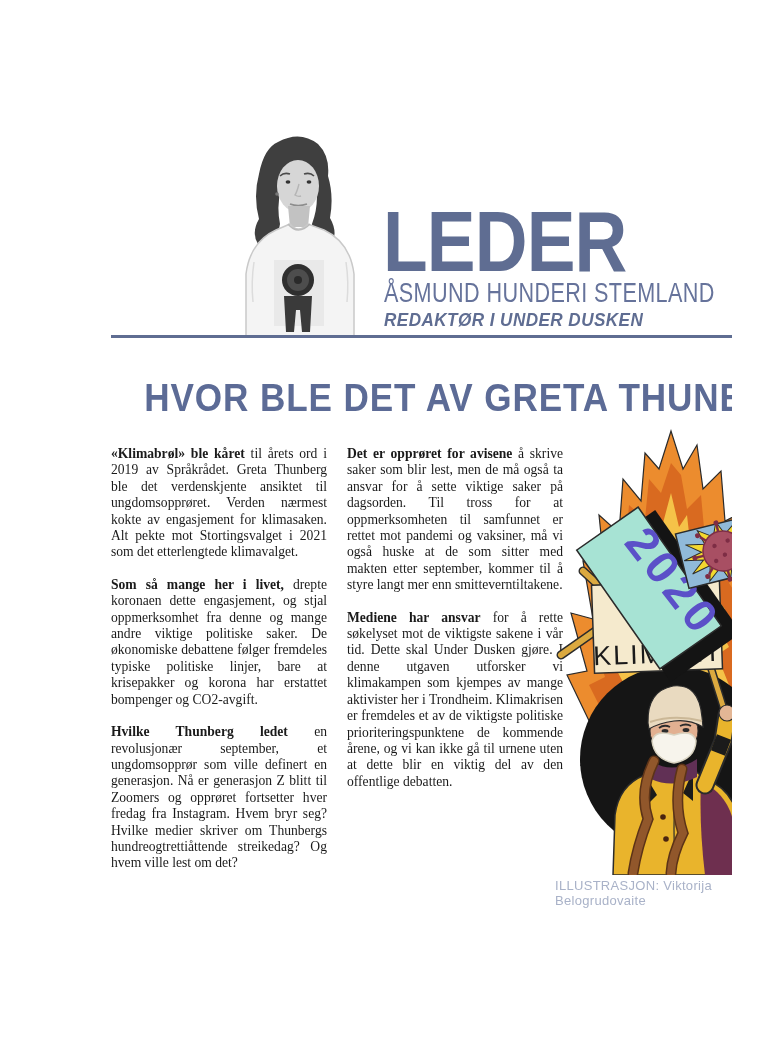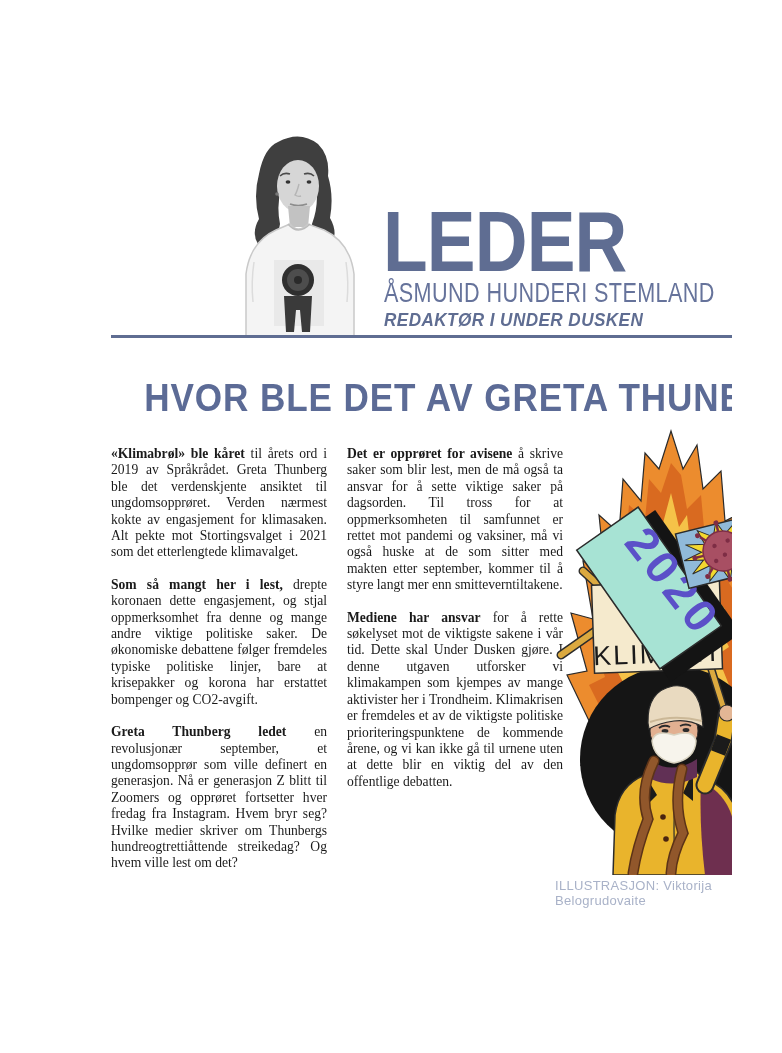--- a/index.html
+++ b/index.html
@@ -96,22 +96,22 @@
   <div class="masthead-title">LEDER</div>
   <div class="masthead-author">ÅSMUND HUNDERI STEMLAND</div>
   <div class="masthead-role">REDAKTØR I UNDER DUSKEN</div>
   <div class="rule"></div>
 
   <h1 class="headline">HVOR BLE DET AV GRETA THUNBERG?</h1>
 
   <div class="columns">
     <div class="col">
       <p><span class="lead">«Klimabrøl» ble kåret</span><span> til årets ord i 2019 av Språkrådet. Greta Thunberg ble det verdenskjente ansiktet til ungdomsopprøret. Verden nærmest kokte av engasjement for klimasaken. Alt pekte mot Stortingsvalget i 2021 som det etterlengtede klimavalget.</span></p>
-      <p><span class="lead">Som så mangt her i lest,</span><span> drepte koronaen dette engasjement, og stjal oppmerksomhet fra denne og mange andre viktige politiske saker. De økonomiske debattene følger fremdeles typiske politiske linjer, bare at krisepakker og korona har erstattet bompenger og CO2-avgift.</span></p>
-      <p><span class="lead">Greta Thunberg ledet</span><span> en revolusjonær september, et ungdomsopprør som ville definert en generasjon. Nå er generasjon Z blitt til Zoomers og opprøret fortsetter hver fredag fra Instagram. Hvem bryr seg? Hvilke medier skriver om Thunbergs hundreogtrettiåttende streikedag? Og hvem ville lest om det?</span></p>
+      <p><span class="lead">Som så mange her i livet,</span><span> drepte koronaen dette engasjement, og stjal oppmerksomhet fra denne og mange andre viktige politiske saker. De økonomiske debattene følger fremdeles typiske politiske linjer, bare at krisepakker og korona har erstattet bompenger og CO2-avgift.</span></p>
+      <p><span class="lead">Hvilke Thunberg ledet</span><span> en revolusjonær september, et ungdomsopprør som ville definert en generasjon. Nå er generasjon Z blitt til Zoomers og opprøret fortsetter hver fredag fra Instagram. Hvem bryr seg? Hvilke medier skriver om Thunbergs hundreogtrettiåttende streikedag? Og hvem ville lest om det?</span></p>
     </div>
     <div class="col">
       <p><span class="lead">Det er opprøret for avisene</span><span> å skrive saker som blir lest, men de må også ta ansvar for å sette viktige saker på dagsorden. Til tross for at oppmerksomheten til samfunnet er rettet mot pandemi og vaksiner, må vi også huske at de som sitter med makten etter september, kommer til å styre langt mer enn smitteverntiltakene.</span></p>
       <p><span class="lead">Mediene har ansvar</span><span> for å rette søkelyset mot de viktigste sakene i vår tid. Dette skal Under Dusken gjøre. I denne utgaven utforsker vi klimakampen som kjempes av mange aktivister her i Trondheim. Klimakrisen er fremdeles et av de viktigste politiske prioriteringspunktene de kommende årene, og vi kan ikke gå til urnene uten at dette blir en viktig del av den offentlige debatten.</span></p>
     </div>
   </div>
 
   <svg class="illustration" viewBox="0 0 232 452" aria-hidden="true">
 
     <path fill="#ec8c2e" stroke="#2a2a2a" stroke-width="1.2" d="M118,8 L106,46 L92,30 L88,78 L70,56 L66,110 L46,92 L52,150 L30,138 L40,196 L18,190 L34,248 L14,252 L40,306 L28,342 L64,330 L76,352 L96,344 L120,352 L150,346 L168,354 L182,332 L216,340 L204,300 L228,296 L208,248 L226,242 L206,192 L222,184 L198,146 L212,132 L186,120 L196,86 L172,98 L168,48 L150,66 L144,22 L130,46 Z"></path>

